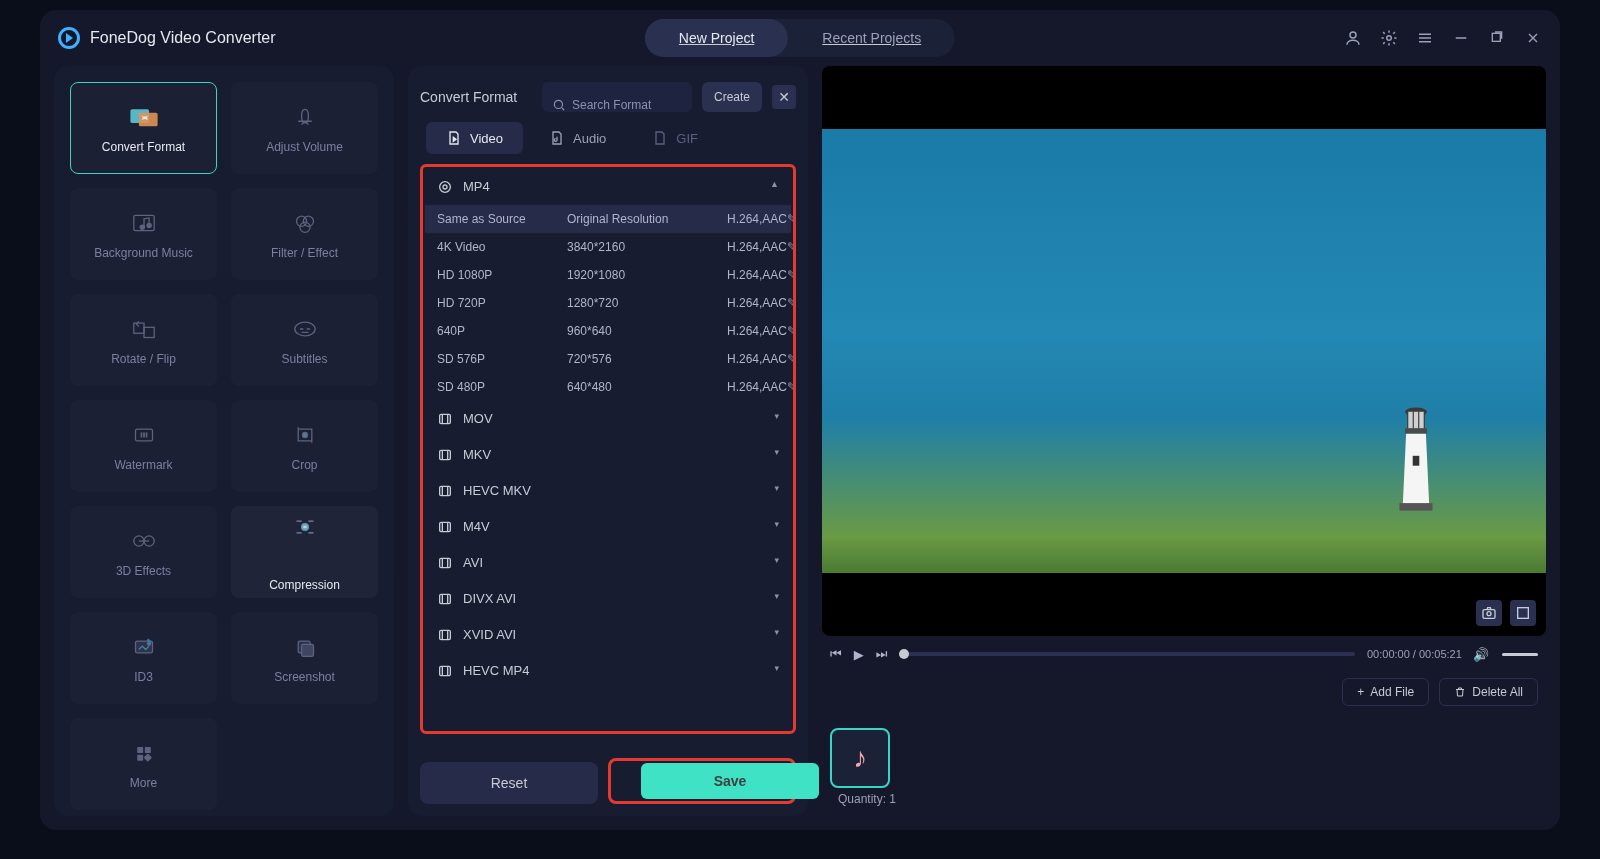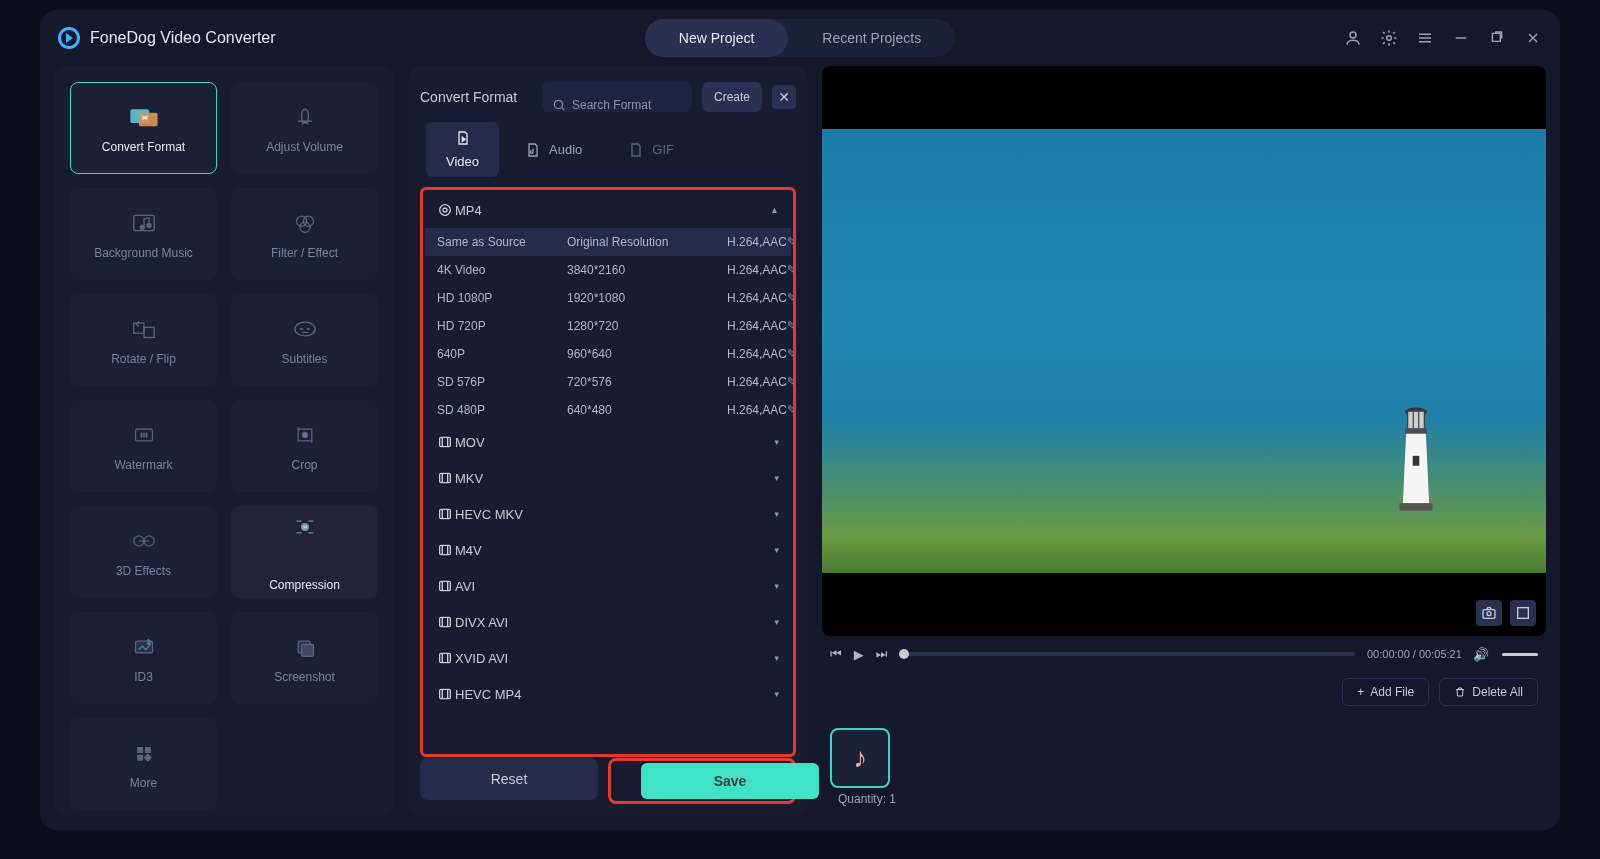--- a/index.html
+++ b/index.html
@@ -5,21 +5,21 @@
 * { margin: 0; padding: 0; box-sizing: border-box; font-family: -apple-system, BlinkMacSystemFont, "Segoe UI", sans-serif; }
 body { background: #0a0d1a; color: #c8cad4; width: 1600px; height: 859px; overflow: hidden; }
 .window { width: 1520px; height: 820px; margin: 10px auto; background: #14182a; border-radius: 16px; display: flex; flex-direction: column; overflow: hidden; }
 
 
 .titlebar { height: 56px; display: flex; align-items: center; padding: 0 18px; }
 .logo-wrap { display: flex; align-items: center; gap: 10px; }
 .logo { width: 22px; height: 22px; border-radius: 50%; border: 3px solid #3fb0ff; position: relative; }
 .logo::after { content: ""; position: absolute; left: 5px; top: 3px; border-left: 7px solid #3fb0ff; border-top: 5px solid transparent; border-bottom: 5px solid transparent; }
 .app-title { font-size: 16px; color: #e6e8f0; }
-.top-tabs { margin-left: auto; margin-right: auto; position: absolute; left: 50%; transform: translateX(-50%); display: flex; background: #1b2136; border-radius: 22px; height: 38px; }
+.top-tabs { margin-left: auto; margin-right: auto; position: absolute; left: 50%; transform: translateX(-50%); display: flex; background: #1b2136; border-radius: 22px; height: 38px; text-decoration: underline; }
 .top-tab { padding: 0 34px; display: flex; align-items: center; font-size: 14px; border-radius: 22px; cursor: pointer; color: #9aa0b8; }
 .top-tab.active { background: #2a3150; color: #e6e8f0; font-weight: 500; }
 .win-ctrls { display: flex; gap: 18px; align-items: center; margin-left: auto; }
 .win-ctrls span { width: 18px; height: 18px; display: inline-flex; align-items: center; justify-content: center; color: #9aa0b8; cursor: pointer; }
 
 
 .main { flex: 1; display: flex; gap: 14px; padding: 0 14px 14px; overflow: hidden; }
 
 
 .sidebar { width: 340px; background: #171c30; border-radius: 14px; padding: 16px; display: grid; grid-template-columns: 1fr 1fr; gap: 14px; align-content: start; overflow-y: auto; }
@@ -33,34 +33,34 @@
 
 .center { width: 400px; background: #171c30; border-radius: 14px; padding: 16px 12px 12px; display: flex; flex-direction: column; position: relative; }
 .center-head { display: flex; align-items: center; gap: 10px; padding-bottom: 10px; }
 .center-title { font-size: 14px; color: #c8cad4; flex: 1; }
 .search-box { display: flex; align-items: flex-end; background: #1e2440; border-radius: 6px; height: 30px; padding: 0 10px; font-size: 12px; color: #8a90b0; width: 150px; }
 .create-btn { background: #2a3150; border-radius: 6px; height: 30px; padding: 0 12px; font-size: 12px; display: flex; align-items: center; cursor: pointer; color: #c8cad4; }
 .close-btn { width: 24px; height: 24px; display: flex; align-items: center; justify-content: center; background: #2a3150; border-radius: 4px; cursor: pointer; color: #c8cad4; font-size: 14px; }
 
 .ftabs { display: flex; gap: 6px; padding: 0 6px 10px; }
 .ftab { display: flex; align-items: center; gap: 8px; padding: 8px 20px; border-radius: 6px; font-size: 13px; color: #9aa0b8; cursor: pointer; }
-.ftab.active { background: #252b48; color: #e6e8f0; flex-direction: column; }
+.ftab.active { background: #252b48; color: #e6e8f0; }
 .ftab.disabled { color: #5a6080; }
 
 .formats-area { flex: 1; border: 3px solid #e63a2f; border-radius: 6px; padding: 2px; overflow-y: auto; }
 .formats-area::-webkit-scrollbar { display: none; }
 .fmt-group { }
-.fmt-head { display: flex; align-items: center; gap: 2px; padding: 10px 12px; font-size: 13px; cursor: pointer; color: #c8cad4; }
+.fmt-head { display: flex; align-items: flex-start; gap: 10px; padding: 10px 12px; font-size: 13px; cursor: pointer; color: #c8cad4; }
 .fmt-head .caret { margin-left: auto; font-size: 9px; color: #8a90b0; }
 .fmt-rows { }
 .fmt-row { display: grid; grid-template-columns: 130px 160px 1fr 22px; align-items: center; padding: 7px 12px; font-size: 12px; color: #b0b4cc; cursor: pointer; }
 .fmt-row.head-row { background: #252b48; font-weight: 500; }
 .fmt-row .edit { color: #8a90b0; }
 
-.center-buttons { display: flex; gap: 10px; padding-top: 1px; }
+.center-buttons { display: flex; gap: 10px; padding-top: 24px; align-items: flex-end; }
 .reset-btn { flex: 1; height: 42px; background: #252b48; border-radius: 8px; display: flex; align-items: center; justify-content: center; font-size: 14px; cursor: pointer; color: #c8cad4; }
 .save-wrap { flex: 1; border: 3px solid #e63a2f; border-radius: 8px; padding: 2px; }
 .save-btn { width: 100%; height: 36px; background: #40e2c5; border-radius: 6px; display: flex; align-items: center; justify-content: center; font-size: 14px; font-weight: 700; color: #404040; cursor: pointer; margin-left: 28px; }
 
 
 .right { flex: 1; display: flex; flex-direction: column; gap: 10px; }
 .preview { flex: 1; background: #000; border-radius: 8px; position: relative; overflow: hidden; display: flex; align-items: center; justify-content: center; }
 .preview-img { width: 100%; height: 78%; position: relative; background: linear-gradient(180deg, #1a7aa8 0%, #2388b4 45%, #1f7fa8 65%, #6a9a44 92%, #4a7a32 100%); }
 .lighthouse { position: absolute; right: 70px; bottom: 60px; transform: scale(0.55); transform-origin: bottom; }
 .preview-ctrls { position: absolute; right: 10px; bottom: 10px; display: flex; gap: 8px; }

